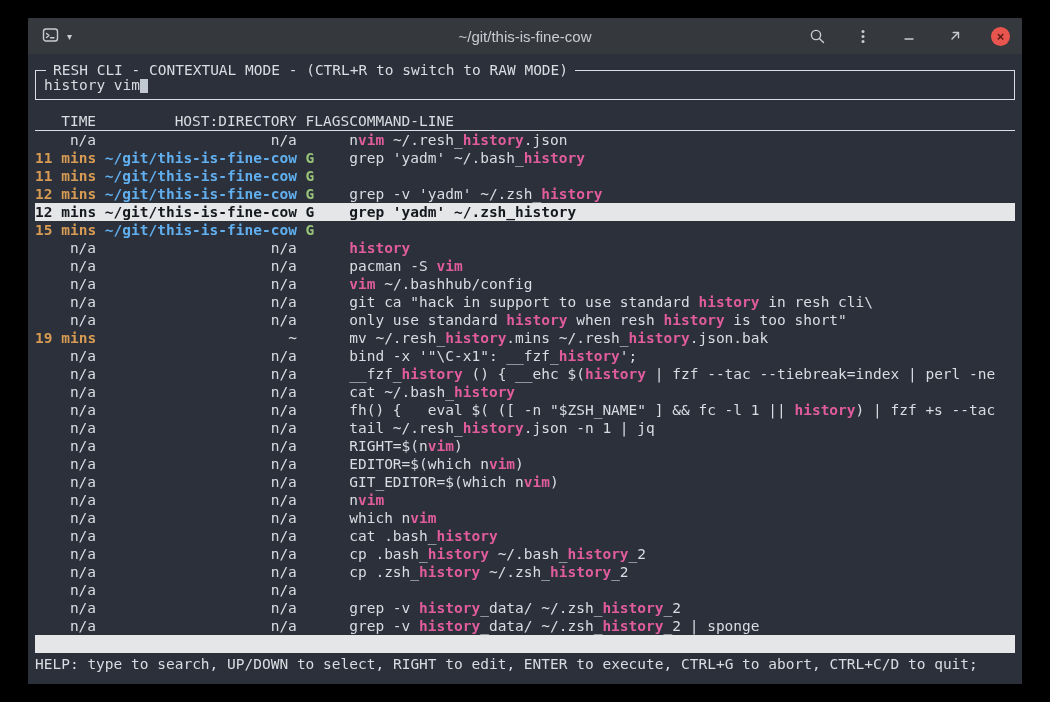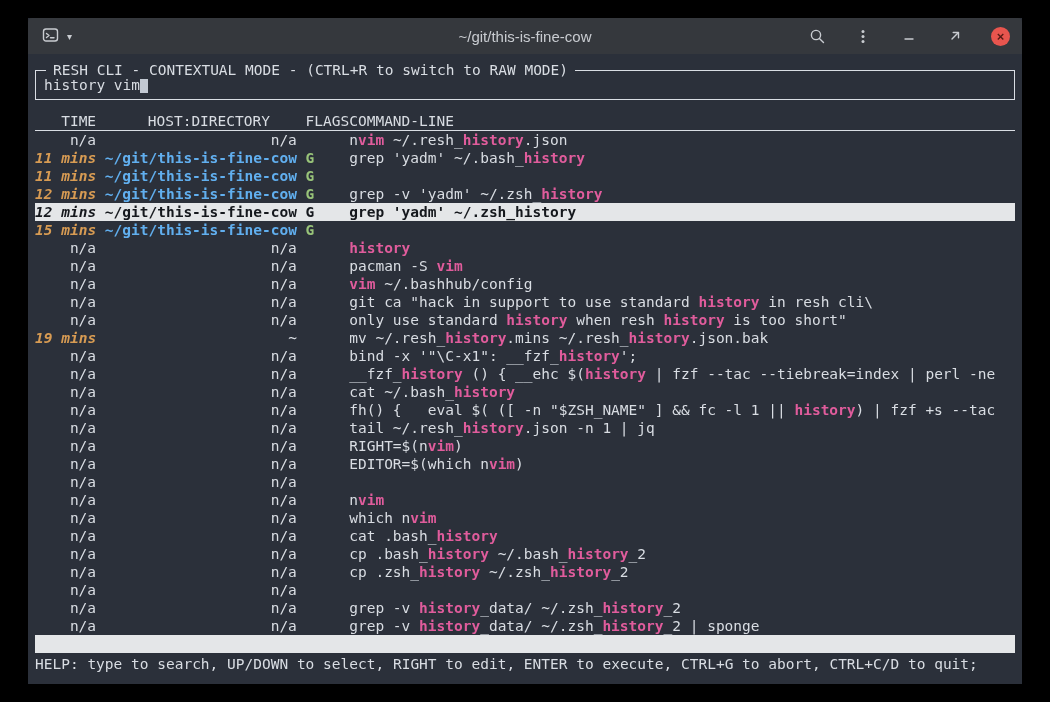--- a/index.html
+++ b/index.html
@@ -27,24 +27,24 @@
          color:#571a15;font-size:13px;font-weight:bold;line-height:1;}
   .term{height:630px;padding:6px 7px 0 7px;font-size:14.5px;line-height:18px;color:var(--fg);}
   .searchbox{position:relative;border:1px solid var(--fg);margin:10px 0 12px 0;padding:5px 8px;}
   .searchbox .label{position:absolute;top:-10px;left:10px;background:var(--bg);padding:0 7px;white-space:pre;text-align:center;}
   .query-line{white-space:pre;min-height:18px;}
   .cursor{display:inline-block;width:8px;height:16px;background:var(--cursor);vertical-align:-3px;}
   .hdr,.row{display:flex;white-space:pre;height:18px;}
   .hdr{border-bottom:1px solid var(--fg);height:19px;}
   .c-time{width:7ch;flex:none;text-align:right;}
   .c-host{width:22ch;flex:none;margin-left:1ch;text-align:right;}
-  .hdr .c-host{display:flex;justify-content:center;padding-left:16px;}
+  .hdr .c-host{display:flex;justify-content:flex-end;padding-left:16px;}
   .c-flags{width:5ch;flex:none;margin-left:1ch;}
   .c-cmd{flex:1;overflow:hidden;}
-  .time-colored{color:var(--time);font-weight:bold;font-style:italic;}
+  .time-colored{color:var(--time);font-weight:bold;}
   .host-colored{color:var(--host);font-weight:bold;}
   .row .c-flags{color:var(--flag);font-weight:bold;}
   .hl{color:var(--highlight);font-weight:bold;}
   .row.selected{background:var(--selected_bg);color:var(--selected_fg);font-weight:bold;}
   .row.selected span{color:var(--selected_fg) !important;}
   .statusbar{background:var(--selected_bg);color:var(--selected_fg);font-weight:bold;
              white-space:pre;height:18px;padding-left:8px;overflow:hidden;}
   .help{white-space:pre;margin-top:2px;height:18px;overflow:hidden;}
 </style>
 </head>
@@ -238,20 +238,21 @@
     <span class="c-time">n/a</span>
     <span class="c-host">n/a</span>
     <span class="c-flags"></span>
     <span class="c-cmd"><span>EDITOR=$(which n</span><span class="hl">vim</span><span>)</span></span>
   </div>
 
   <div class="row">
     <span class="c-time">n/a</span>
     <span class="c-host">n/a</span>
     <span class="c-flags"></span>
+    <span class="c-cmd"><span>GIT_EDITOR=$(which n</span><span class="hl">vim</span><span>)</span></span>
   </div>
 
   <div class="row">
     <span class="c-time">n/a</span>
     <span class="c-host">n/a</span>
     <span class="c-flags"></span>
     <span class="c-cmd"><span>n</span><span class="hl">vim</span></span>
   </div>
 
   <div class="row">

